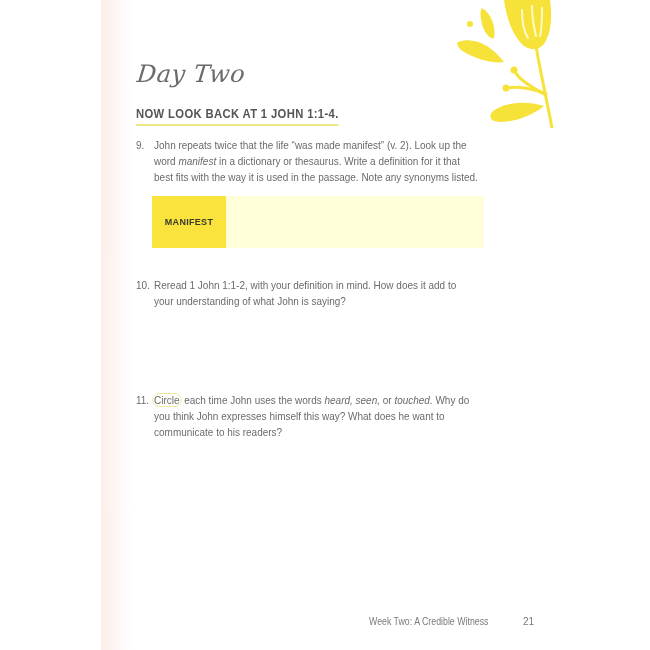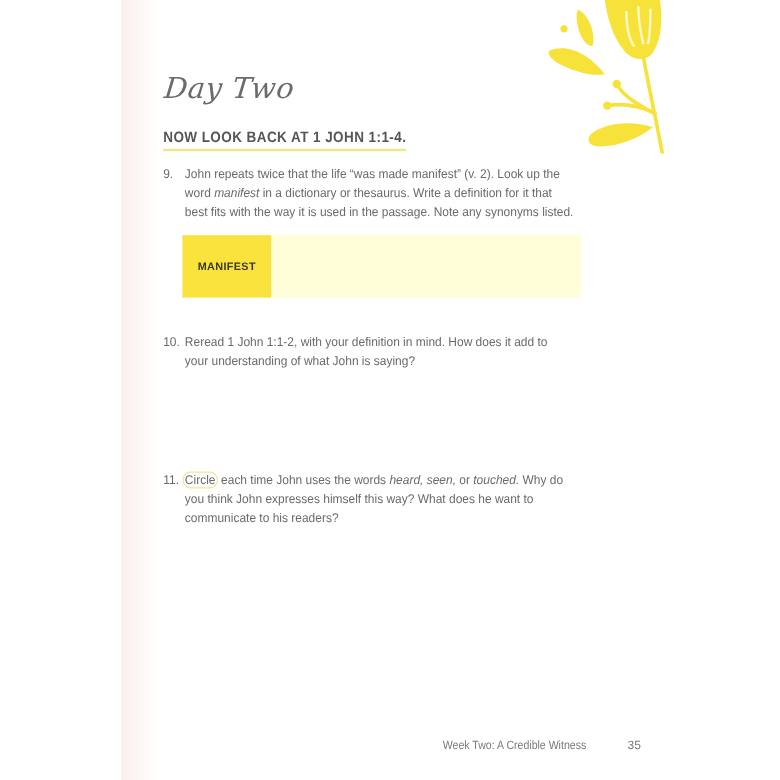--- a/index.html
+++ b/index.html
@@ -187,13 +187,13 @@
   <span class="num">10.</span>
   <span class="text">Reread 1 John 1:1-2, with your definition in mind. How does it add to your understanding of what John is saying?</span>
 </div>
 
 <div class="question q11">
   <span class="num">11.</span>
   <span class="text"><span class="circled">Circle</span><span> each time John uses the words </span><em>heard, seen,</em><span> or </span><em>touched.</em><span> Why do you think John expresses himself this way? What does he want to communicate to his readers?</span></span>
 </div>
 
 <div class="footer-title">Week Two: A Credible Witness</div>
-<div class="page-num">35</div>
+<div class="page-num">21</div>
 
 </body></html>

